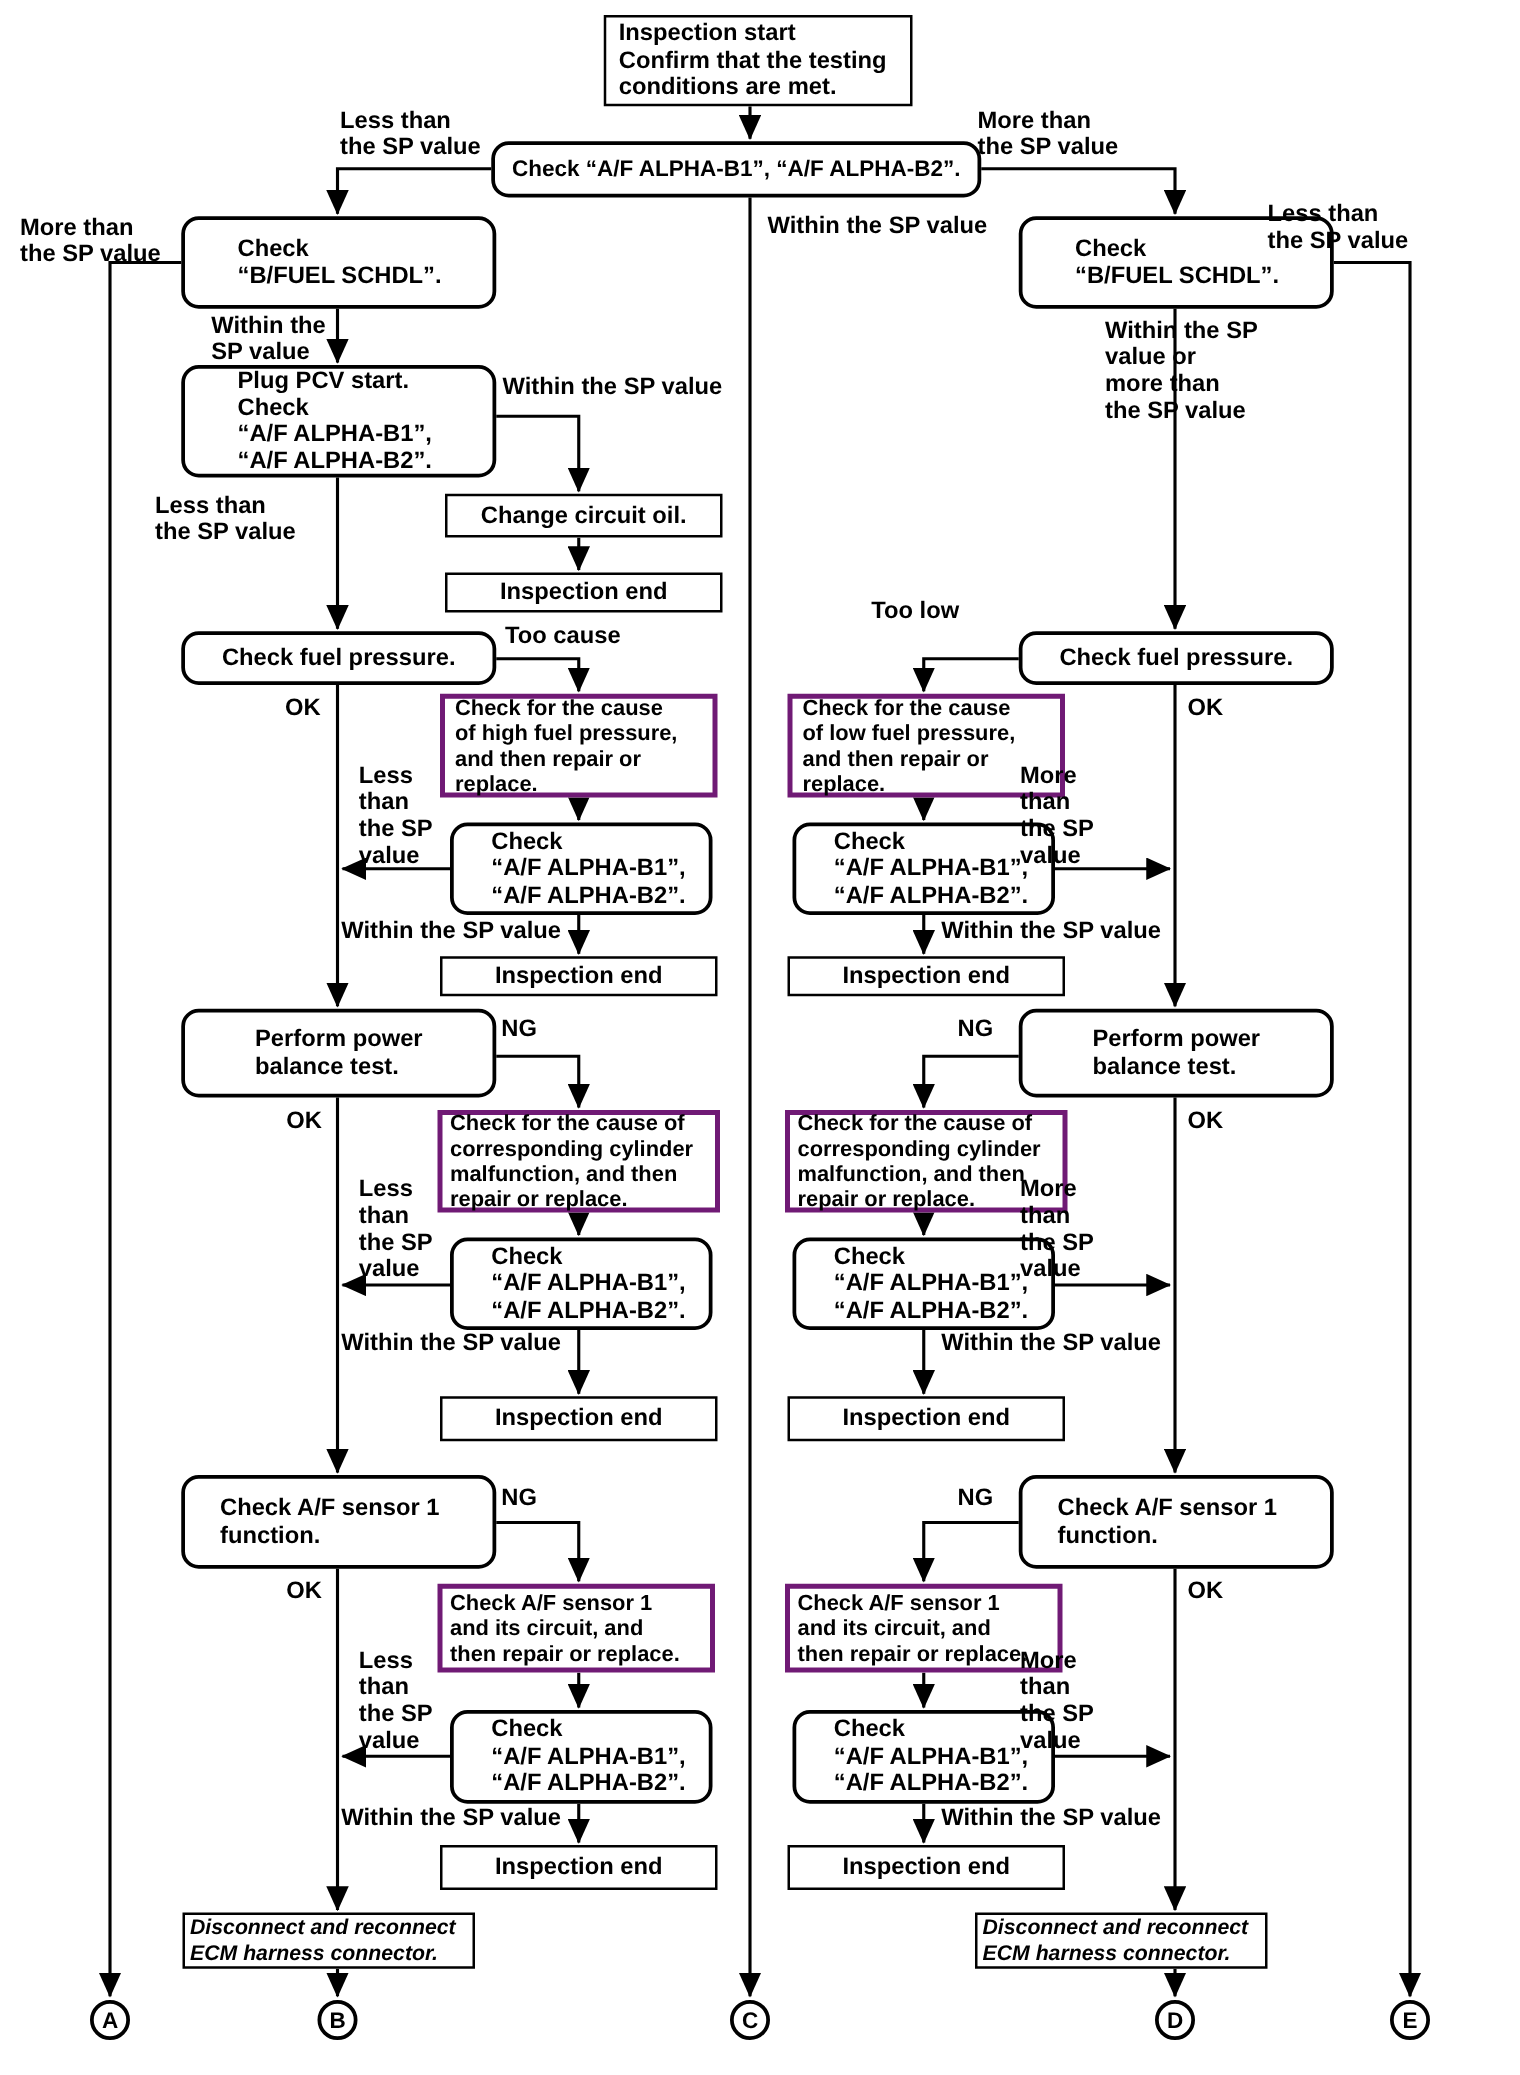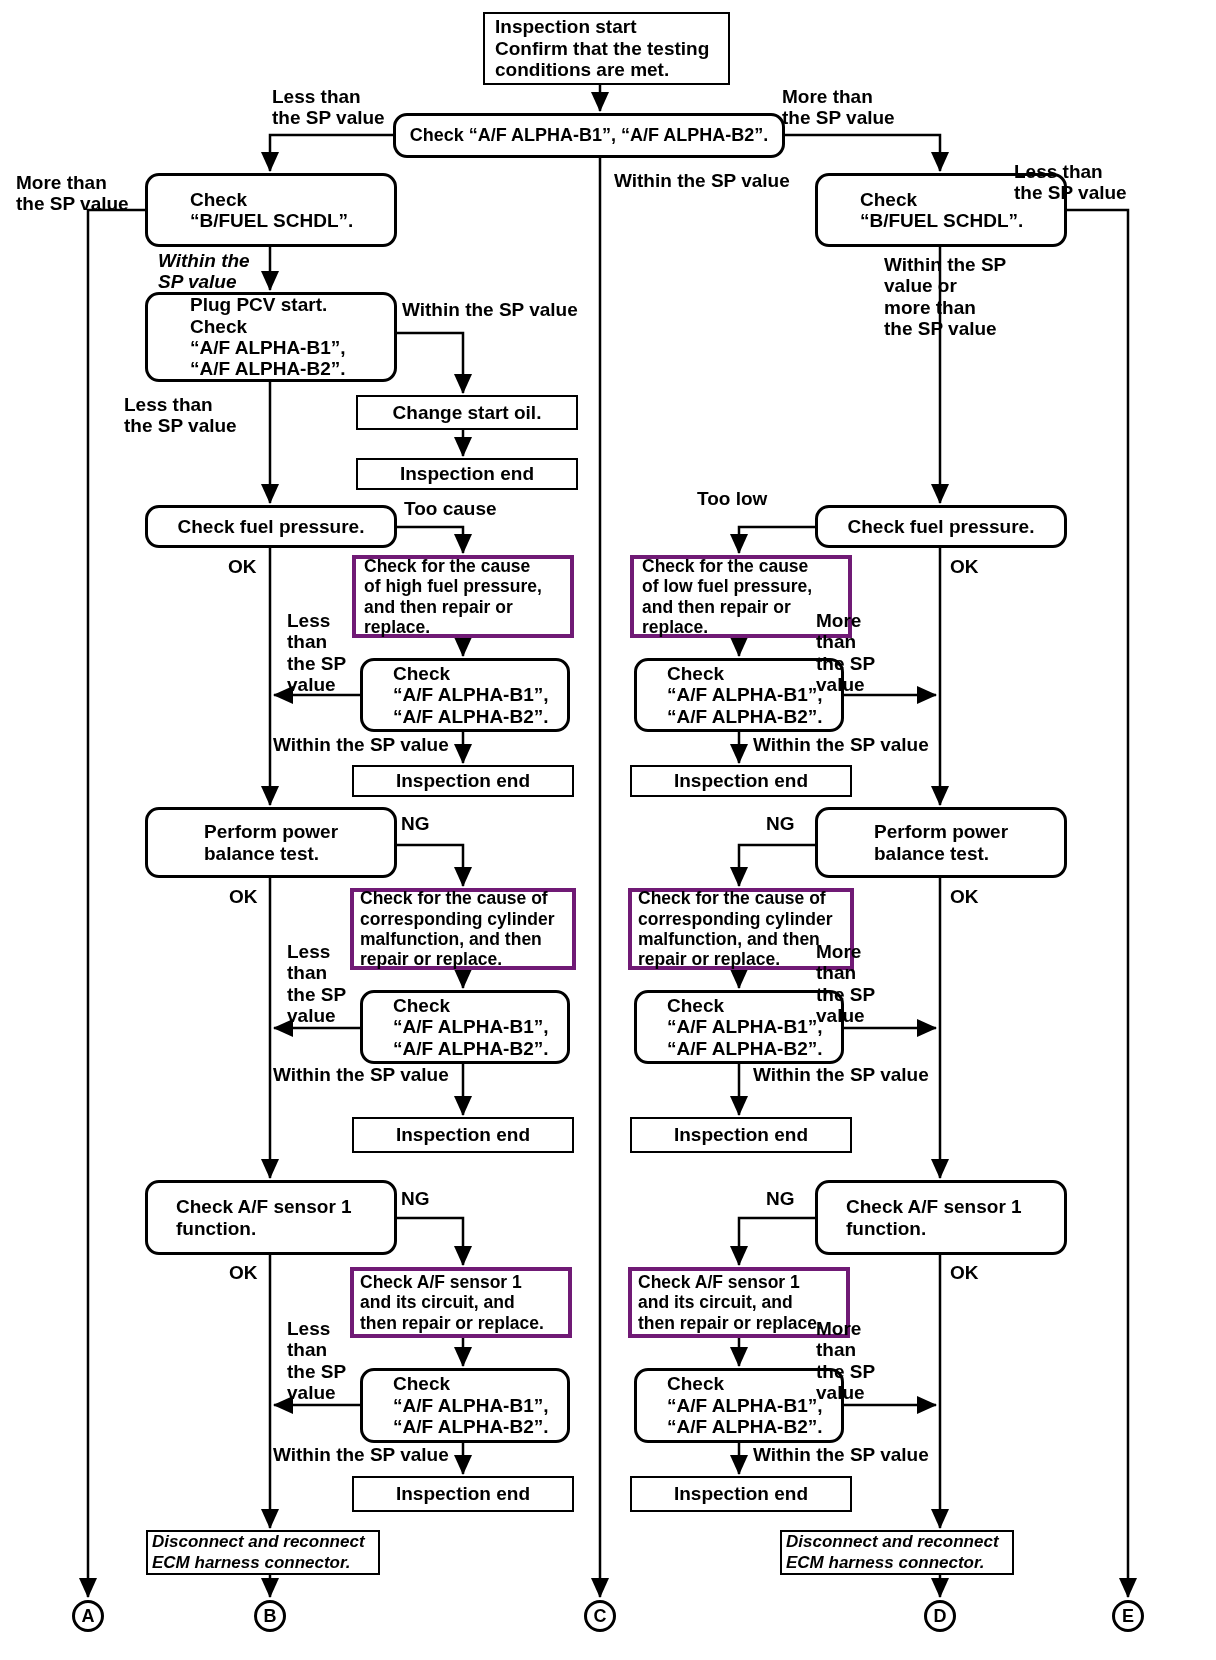--- a/index.html
+++ b/index.html
@@ -81,21 +81,21 @@
 Confirm that the testing
 conditions are met.</div>
   <div class="node rounded center fs18" style="left:393px;top:113px;width:392px;height:45px;">Check “A/F ALPHA-B1”, “A/F ALPHA-B2”.</div>
 
   <div class="node rounded" style="left:145px;top:173px;width:252px;height:74px;padding-left:42px;">Check
 “B/FUEL SCHDL”.</div>
   <div class="node rounded" style="left:145px;top:292px;width:252px;height:90px;padding-left:42px;">Plug PCV start.
 Check
 “A/F ALPHA-B1”,
 “A/F ALPHA-B2”.</div>
-  <div class="node thin center" style="left:356px;top:395px;width:222px;height:35px;">Change start oil.</div>
+  <div class="node thin center" style="left:356px;top:395px;width:222px;height:35px;">Change circuit oil.</div>
   <div class="node thin center" style="left:356px;top:458px;width:222px;height:32px;">Inspection end</div>
   <div class="node rounded center" style="left:145px;top:505px;width:252px;height:43px;">Check fuel pressure.</div>
   <div class="node thick dense" style="left:352px;top:555px;width:222px;height:83px;padding-left:8px;">Check for the cause
 of high fuel pressure,
 and then repair or
 replace.</div>
   <div class="node rounded" style="left:360px;top:658px;width:210px;height:74px;padding-left:30px;">Check
 “A/F ALPHA-B1”,
 “A/F ALPHA-B2”.</div>
   <div class="node thin center" style="left:352px;top:765px;width:222px;height:32px;">Inspection end</div>
@@ -156,31 +156,31 @@
 
   <div class="lbl" style="left:272px;top:86px;">Less than
 the SP value</div>
   <div class="lbl" style="left:782px;top:86px;">More than
 the SP value</div>
   <div class="lbl" style="left:16px;top:172px;">More than
 the SP value</div>
   <div class="lbl" style="left:1014px;top:161px;">Less than
 the SP value</div>
   <div class="lbl" style="left:614px;top:170px;">Within the SP value</div>
-  <div class="lbl" style="left:158px;top:250px;font-style:italic;">Within the
+  <div class="lbl" style="left:169px;top:250px;">Within the
 SP value</div>
   <div class="lbl" style="left:884px;top:254px;">Within the SP
 value or
 more than
 the SP value</div>
   <div class="lbl" style="left:402px;top:299px;">Within the SP value</div>
   <div class="lbl" style="left:124px;top:394px;">Less than
 the SP value</div>
   <div class="lbl" style="left:404px;top:498px;">Too cause</div>
-  <div class="lbl" style="left:697px;top:488px;">Too low</div>
+  <div class="lbl" style="left:697px;top:478px;">Too low</div>
   <div class="lbl" style="left:228px;top:556px;">OK</div>
   <div class="lbl" style="left:950px;top:556px;">OK</div>
   <div class="lbl" style="left:287px;top:610px;">Less
 than
 the SP
 value</div>
   <div class="lbl" style="left:816px;top:610px;">More
 than
 the SP
 value</div>

